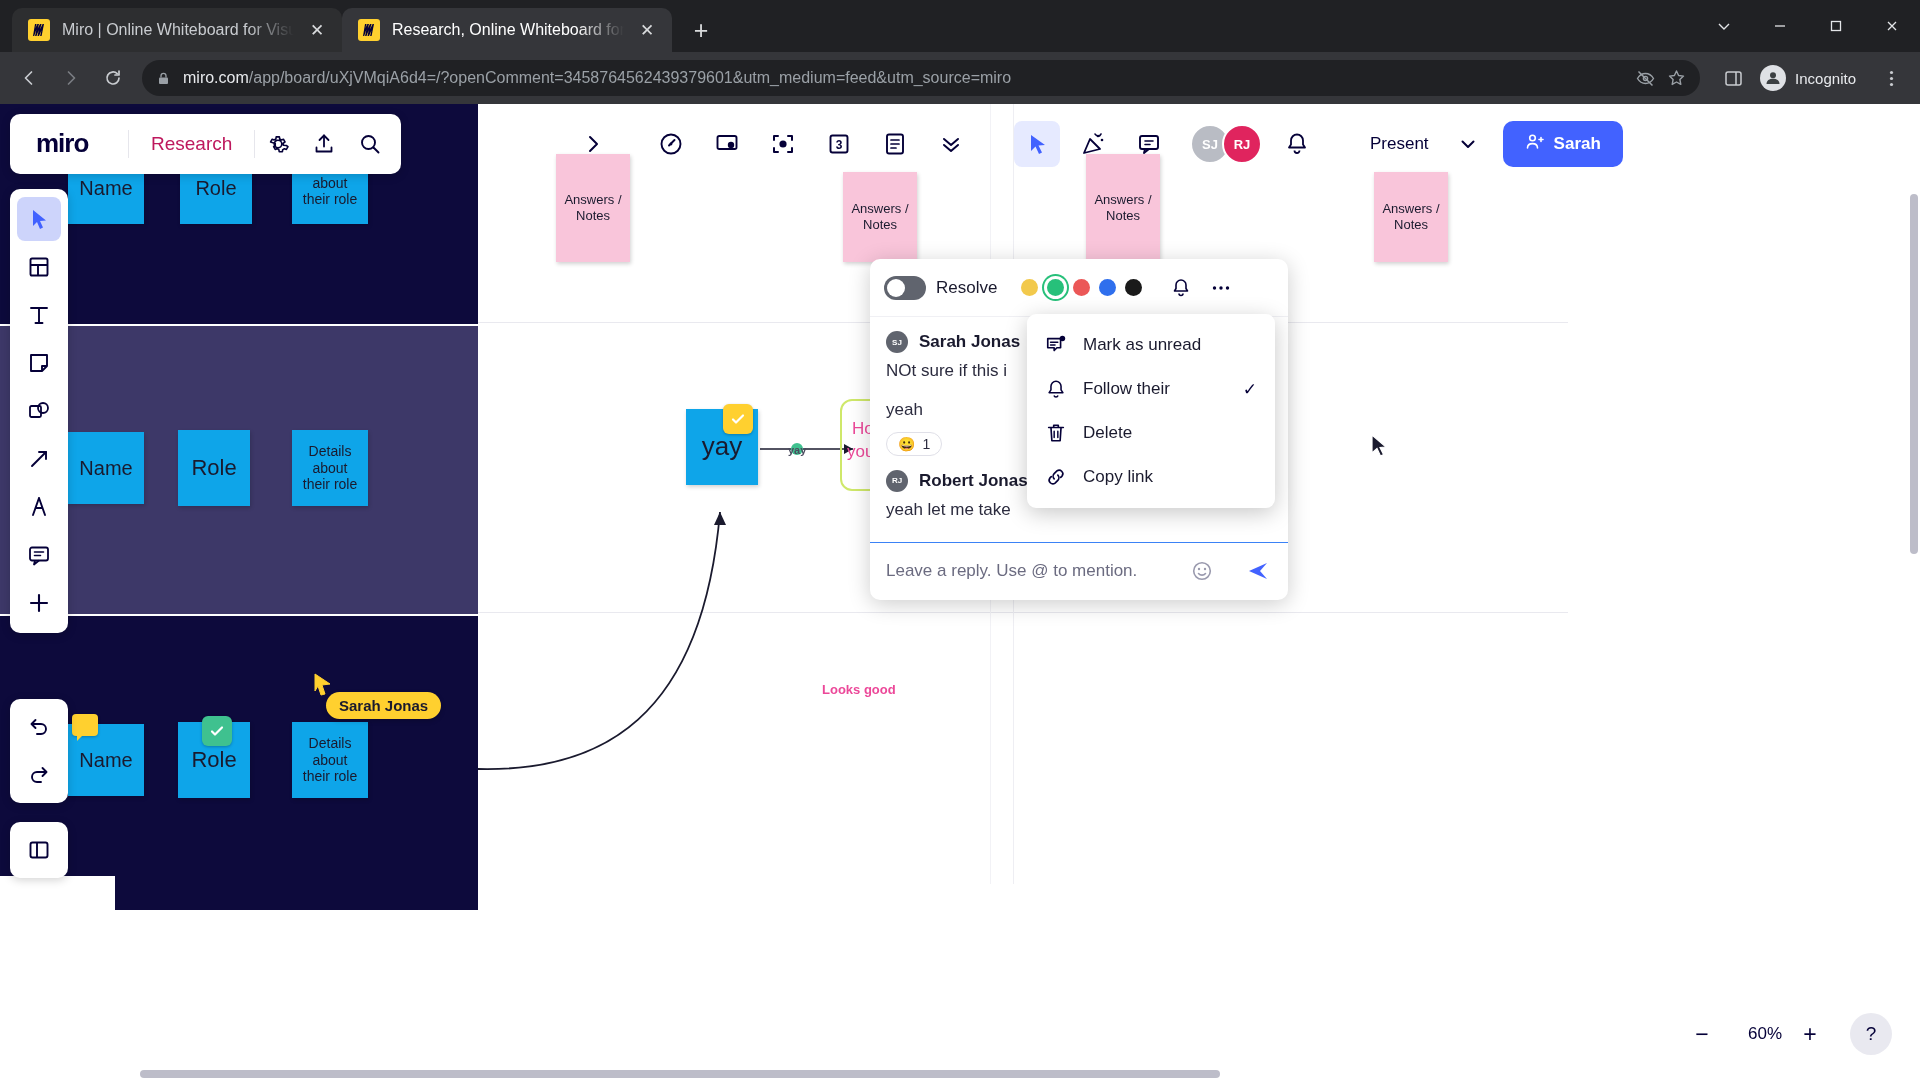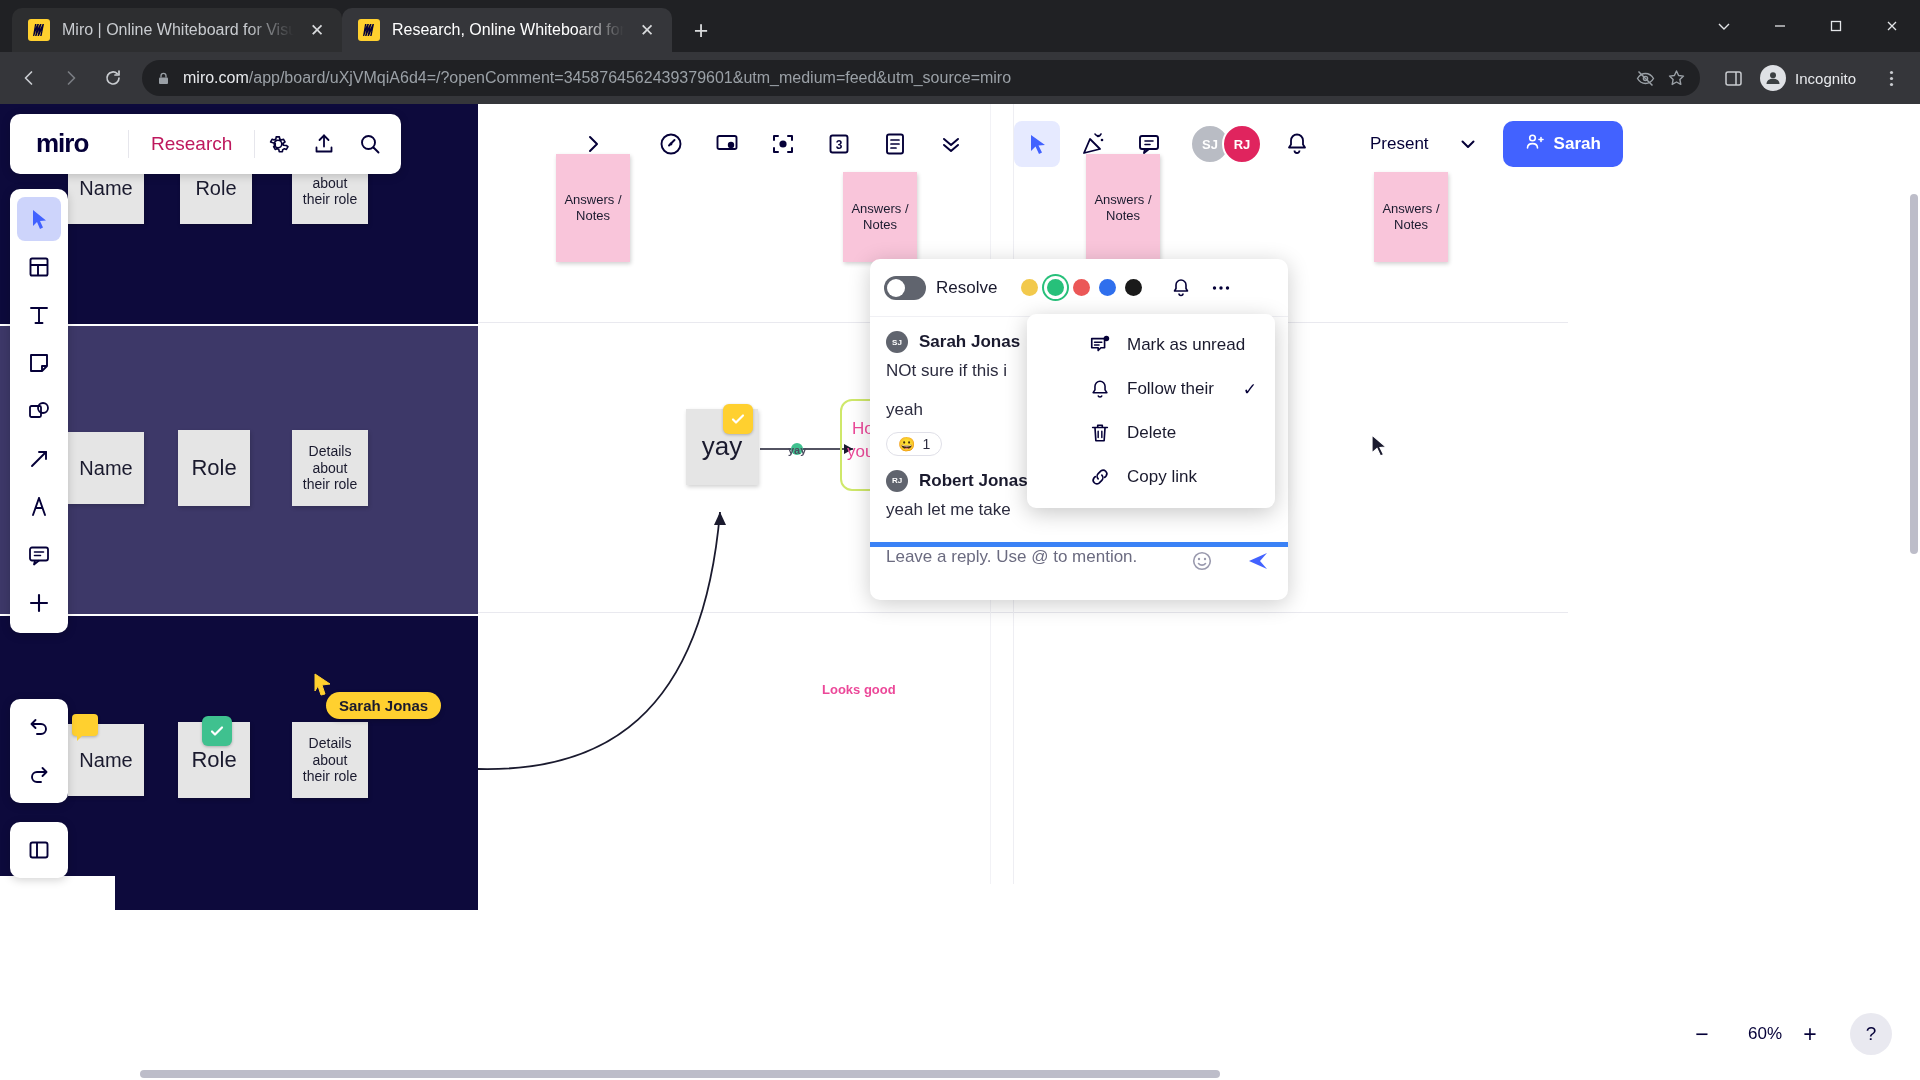--- a/index.html
+++ b/index.html
@@ -97,21 +97,21 @@
 
   
   .canvas { position: absolute; inset: 0; overflow: hidden; }
 
   .frame {
     position: absolute; background: #0d0a3c;
   }
   .frame.mid { background: #3d3868; }
 
   .note {
-    position: absolute; background: #e5e5e5;
+    position: absolute; background: #0ea5e9;
     box-shadow: 1px 2px 4px rgba(0,0,0,.18);
     display: flex; align-items: center; justify-content: center;
     text-align: center; color: #1a1a2e; line-height: 1.2;
     padding: 6px;
   }
   .note.pink { background: #f9c5da; }
 
   .cursor-label {
     position: absolute; background: #ffd02f; color: #1a1a2e;
     border-radius: 14px; padding: 5px 13px; font-size: 15px; font-weight: 700;
@@ -233,37 +233,37 @@
     display: flex; align-items: center; justify-content: center;
   }
   .cmt-name { font-size: 17px; font-weight: 700; color: #1a1a2e; }
   .cmt-text { font-size: 17px; color: #2c2c3f; line-height: 1.35; }
   .reaction {
     display: inline-flex; align-items: center; gap: 7px; margin-top: 10px;
     border: 1px solid #e0e0e8; border-radius: 14px; padding: 3px 11px;
     font-size: 14px; color: #2c2c3f;
   }
   .cp-reply {
-    border-top: 5px solid #3b82f6; height: 58px;
-    display: flex; align-items: flex-start; padding: 0 16px; gap: 28px;
+    border-top: 1px solid #3b82f6; height: 58px;
+    display: flex; align-items: center; padding: 0 16px; gap: 28px;
   }
   .cp-reply .ph { flex: 1 1 auto; font-size: 17px; color: #6b6b80; }
   .reply-ico { width: 28px; height: 28px; display:flex; align-items:center; justify-content:center; color:#9a9aae; }
   .reply-send { color: #4262ff; }
 
   
   .ctx-menu {
     position: absolute; left: 1027px; top: 210px; width: 248px;
     background: #fff; border-radius: 9px;
     box-shadow: 0 5px 22px rgba(0,0,0,.22);
     padding: 9px 0; z-index: 60;
   }
   .ctx-item {
     height: 44px; display: flex; align-items: center; gap: 16px;
-    padding: 0 18px; font-size: 17px; color: #1a1a2e; margin-left: 44px;
+    padding: 0 18px; font-size: 17px; color: #1a1a2e;
   }
   .ctx-ico { width: 22px; display: flex; align-items: center; justify-content: center; color: #050038; }
   .ctx-check { margin-left: auto; color: #050038; }
 
   
   .zoom-ctl {
     position: absolute; right: 28px; bottom: 24px;
     display: flex; align-items: center; gap: 6px; z-index: 40;
   }
   .zoom-btn {

